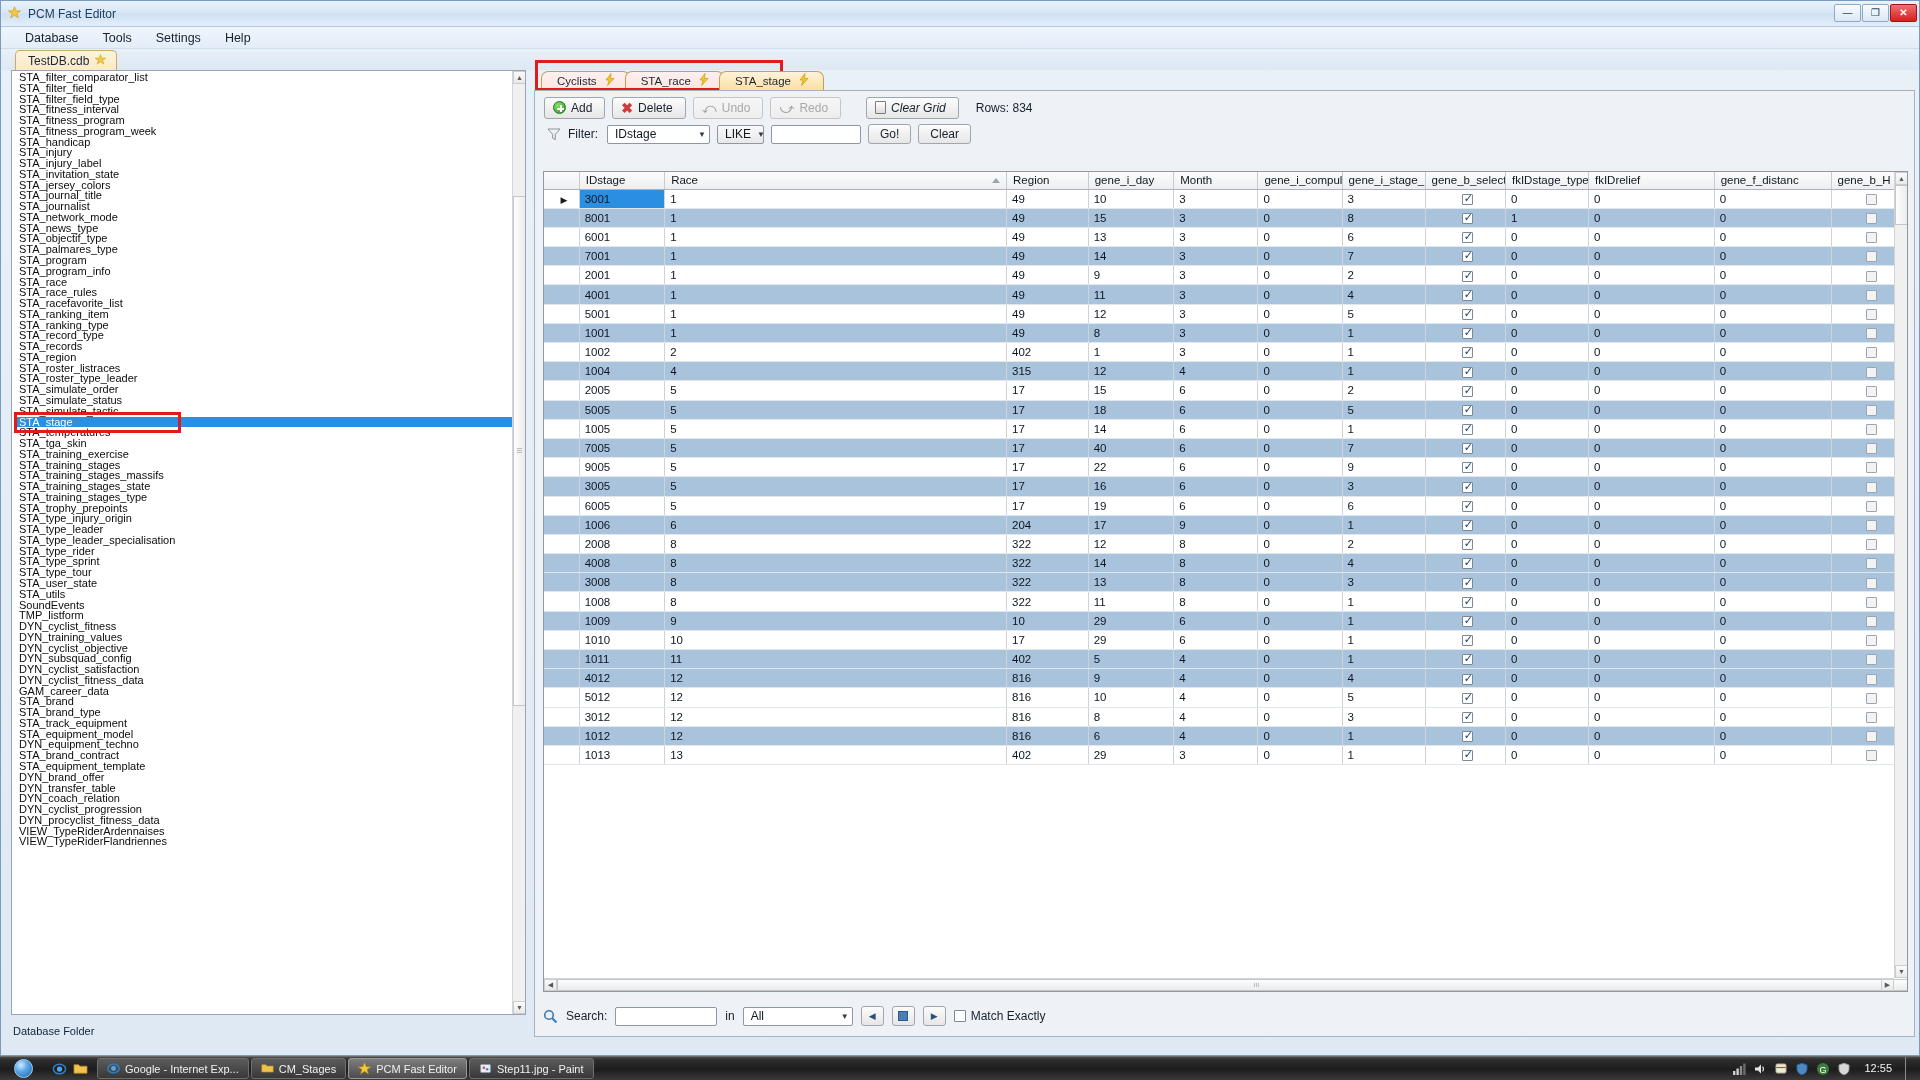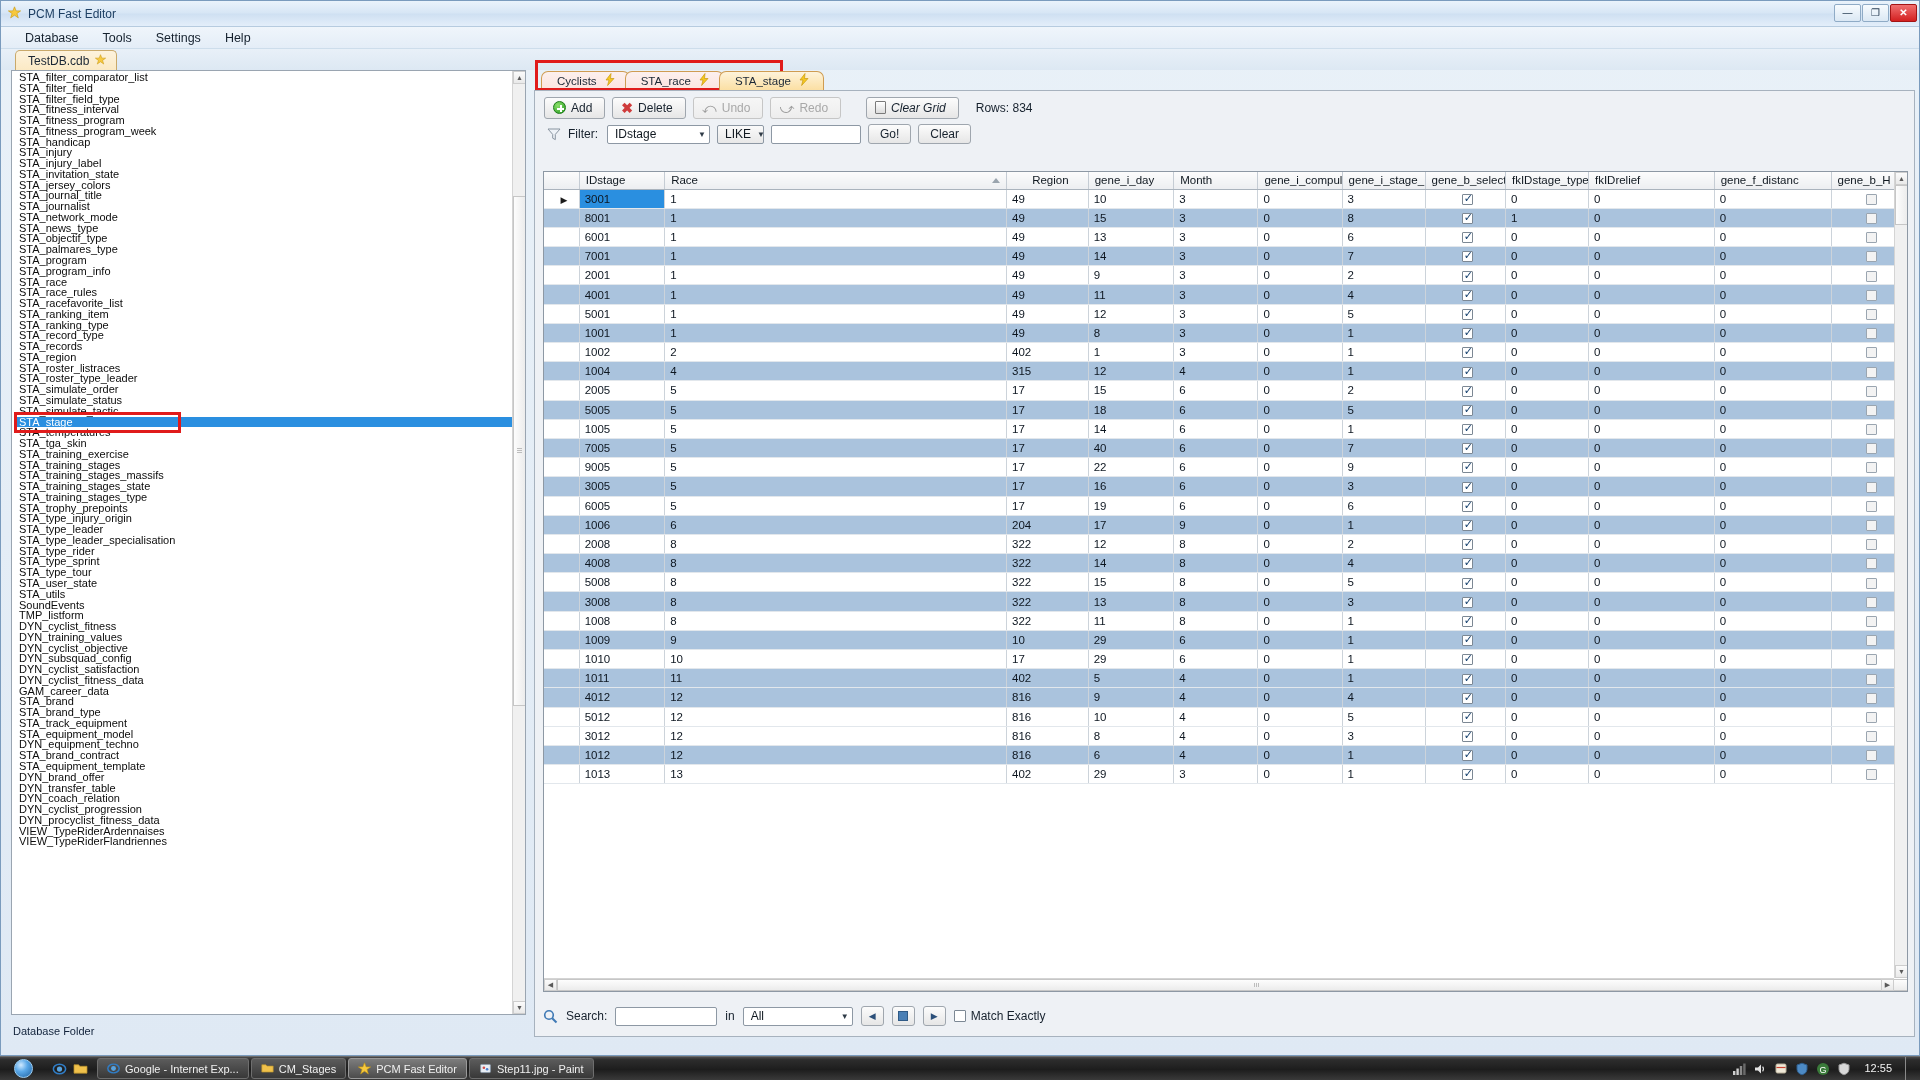--- a/index.html
+++ b/index.html
@@ -530,21 +530,21 @@
           <div class="sbtn">Clear</div>
         </div>
 
         <div id="grid-wrap">
           <table class="grid">
             <thead>
               <tr id="grid-header-row">
                   <th class="rowhdr-th"></th>
                   <th style="width: 68px;"><span>IDstage</span></th>
                   <th class="sorted-col" style="width: 272px;"><span>Race</span><span class="sortarrow"></span></th>
-                  <th style="width: 65px; text-align: center;"><span>Region</span></th>
+                  <th style="width: 65px;"><span>Region</span></th>
                   <th style="width: 68px;"><span>gene_i_day</span></th>
                   <th style="width: 67px;"><span>Month</span></th>
                   <th style="width: 67px;"><span>gene_i_compul</span></th>
                   <th style="width: 66px;"><span>gene_i_stage_</span></th>
                   <th style="width: 64px;"><span>gene_b_select</span></th>
                   <th style="width: 66px;"><span>fkIDstage_type</span></th>
                   <th style="width: 100px;"><span>fkIDrelief</span></th>
                   <th style="width: 93px;"><span>gene_f_distanc</span></th>
                   <th style="width: 60px;"><span>gene_b_H</span></th>
                 </tr>
@@ -837,35 +837,20 @@
                 </tr>
                 <tr class="alt">
                   <td class="rowhdr"></td>
                   <td>4008</td>
                   <td>8</td>
                   <td>322</td>
                   <td>14</td>
                   <td>8</td>
                   <td>0</td>
                   <td>4</td>
-                  <td style="text-align: center;"><span class="chk on"></span></td>
-                  <td>0</td>
-                  <td>0</td>
-                  <td>0</td>
-                  <td style="text-align: center;"><span class="chk dim"></span></td>
-                </tr>
-                <tr class="white">
-                  <td class="rowhdr"></td>
-                  <td>5008</td>
-                  <td>8</td>
-                  <td>322</td>
-                  <td>15</td>
-                  <td>8</td>
-                  <td>0</td>
-                  <td>5</td>
                   <td style="text-align: center;"><span class="chk on"></span></td>
                   <td>0</td>
                   <td>0</td>
                   <td>0</td>
                   <td style="text-align: center;"><span class="chk dim"></span></td>
                 </tr>
                 <tr class="alt">
                   <td class="rowhdr"></td>
                   <td>3008</td>
                   <td>8</td>

